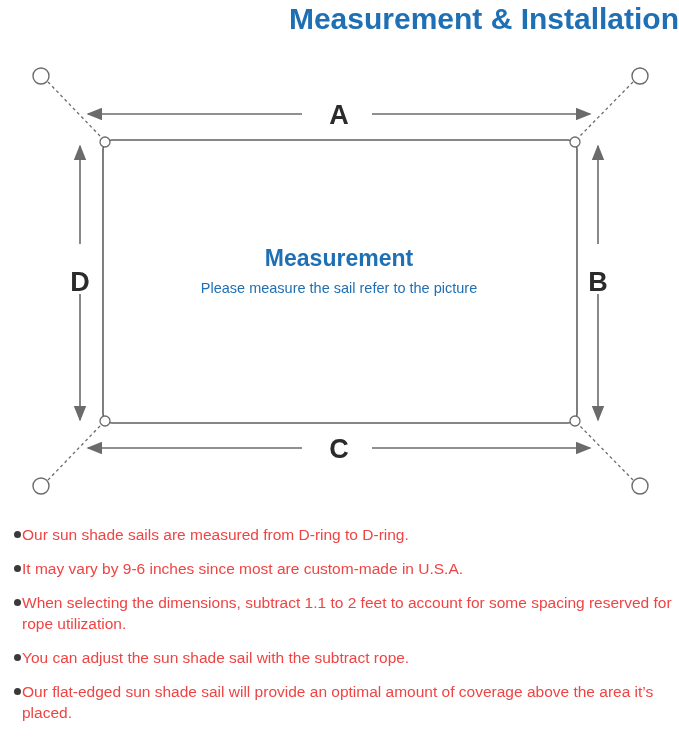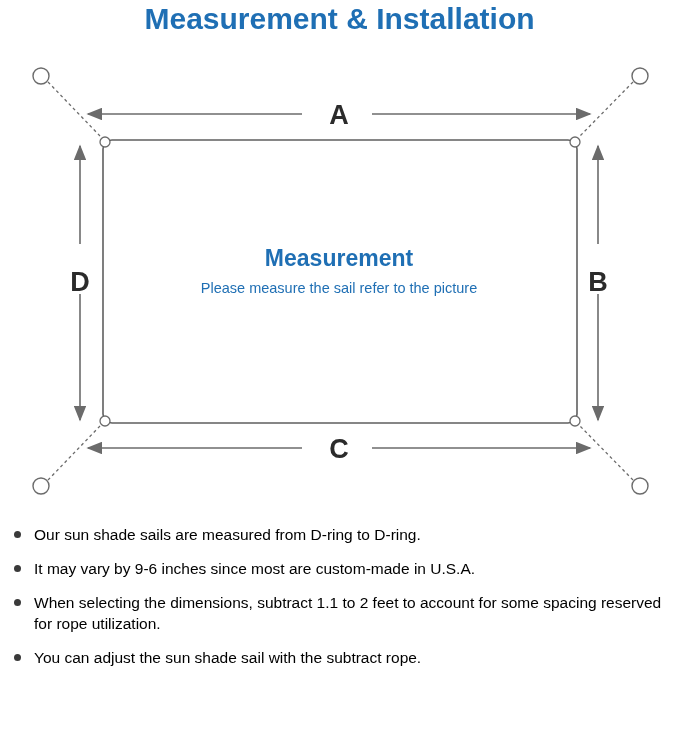--- a/index.html
+++ b/index.html
@@ -18,21 +18,21 @@
   #page {
     position: relative;
     width: 679px;
     height: 739px;
   }
   #title {
     position: absolute;
     top: 0px;
     left: 0;
     width: 679px;
-    text-align: center;
+    text-align: right;
     font-size: 30px;
     font-weight: bold;
     color: #1f6fb4;
     letter-spacing: 0px;
     line-height: 38px;
   }
   #diagram {
     position: absolute;
     top: 48px;
     left: 0;
@@ -60,26 +60,26 @@
     fill: #1f6fb4;
   }
   #notes {
     position: absolute;
     top: 524px;
     left: 0;
     width: 679px;
   }
   .note {
     position: relative;
-    padding-left: 34px;
+    padding-left: 22px;
     padding-right: 6px;
     margin-bottom: 13px;
     font-size: 15.5px;
     line-height: 21px;
-    color: #000000;
+    color: #ef4444;
   }
   .note .bullet {
     position: absolute;
     left: 14px;
     top: 7px;
     width: 7px;
     height: 7px;
     border-radius: 50%;
     background: #3a3a3a;
     display: block;
@@ -159,15 +159,19 @@
       <span>It may vary by 9-6 inches since most are custom-made in U.S.A.</span>
     </div>
     <div class="note">
       <span class="bullet"></span>
       <span>When selecting the dimensions, subtract 1.1 to 2 feet to account for some spacing reserved for rope utilization.</span>
     </div>
     <div class="note">
       <span class="bullet"></span>
       <span>You can adjust the sun shade sail with the subtract rope.</span>
     </div>
+    <div class="note">
+      <span class="bullet"></span>
+      <span>Our flat-edged sun shade sail will provide an optimal amount of coverage above the area it’s placed.</span>
+    </div>
   </div>
 
 </div>
 
 </body></html>

